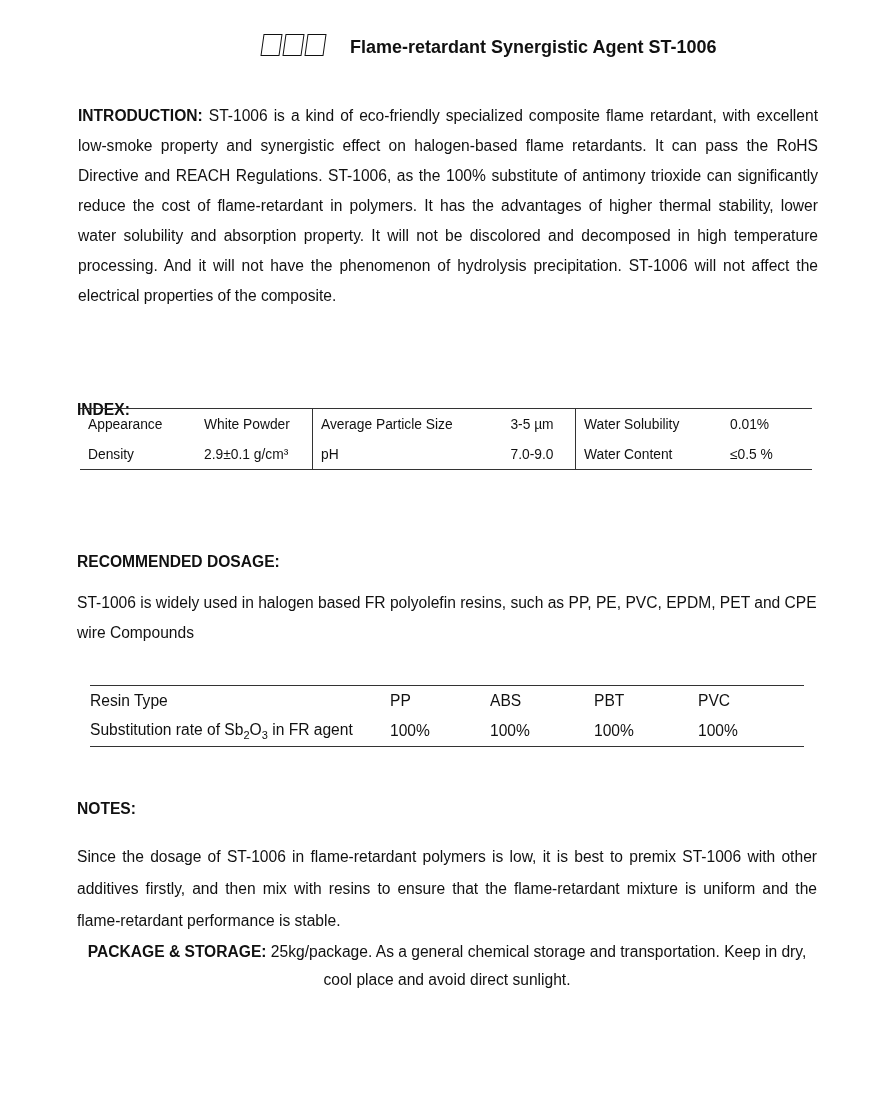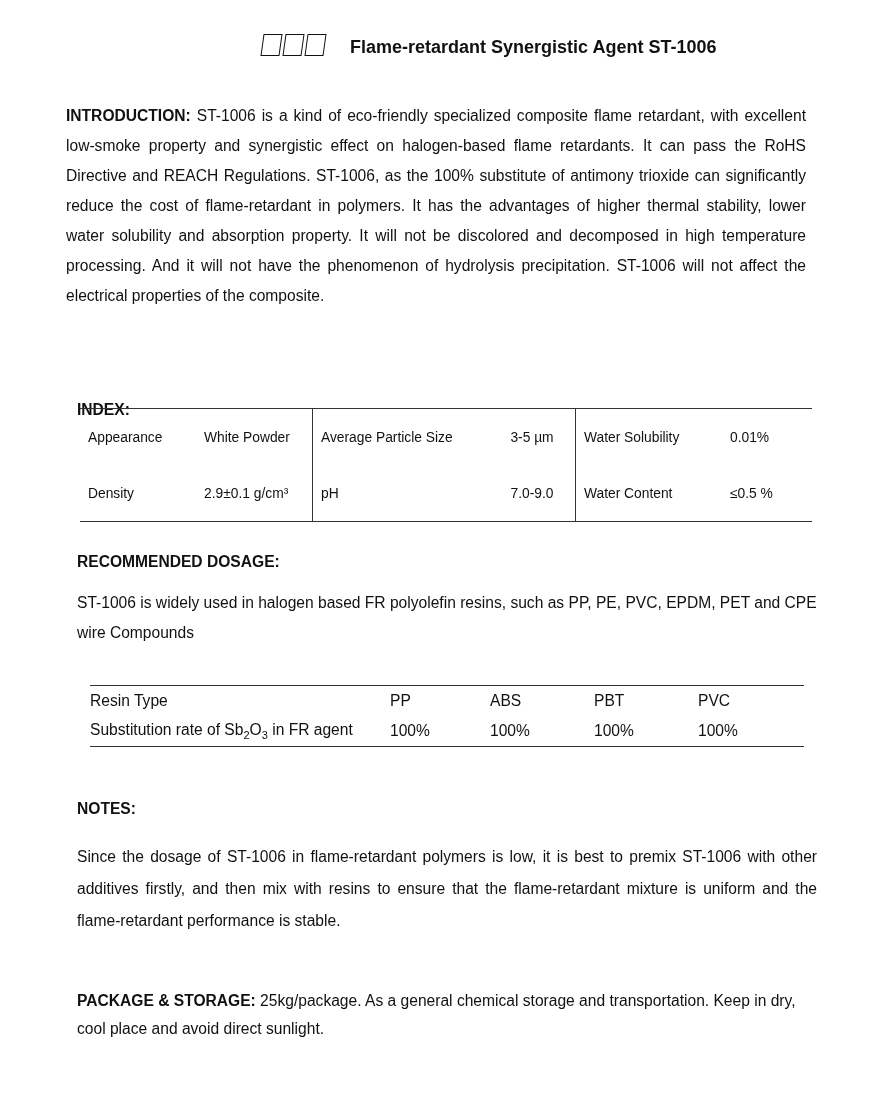--- a/index.html
+++ b/index.html
@@ -4,36 +4,36 @@
 <style>
   html, body { margin:0; padding:0; background:#ffffff; }
   body { width:893px; height:1109px; position:relative; overflow:hidden;
          font-family:"Liberation Sans", sans-serif; color:#111; }
   .abs { position:absolute; }
   .title { left:262px; top:34px; font-size:18px; font-weight:bold; white-space:nowrap; }
   .title .boxes { display:inline-block; margin-right:22px; letter-spacing:1px; font-weight:normal; }
   .box { display:inline-block; width:17px; height:20px; border:1.6px solid #111; transform:skewX(-8deg); margin-right:3px; vertical-align:-3px; }
   .para { font-size:15.6px; line-height:30px; text-align:justify; }
   .para b { font-weight:bold; }
-  .intro { left:66px; top:101px; width:740px; }
+  .intro { left:78px; top:101px; width:740px; }
   .heading { font-size:15.6px; font-weight:bold; }
   .h-index { left:77px; top:375px;margin-top:26px; }
   table.idx { position:absolute; left:80px; top:408px; width:732px; border-collapse:collapse; font-size:13.8px; }
-  table.idx td { padding:13px 8px; height:30px; vertical-align:middle; white-space:nowrap;margin-top:44px; }
+  table.idx td { padding:0 8px; height:30px; vertical-align:middle; white-space:nowrap;margin-top:44px; }
   table.idx { border-top:1.5px solid #333; border-bottom:1.5px solid #333; }
   table.idx td.div { border-left:1.5px solid #333; }
   table.idx td.r { text-align:center; }
   .h-dosage { left:77px; top:553px; }
   .dosage-text { left:77px; top:588px; width:746px; text-align:left; }
   table.dose { position:absolute; left:90px; top:685px; width:714px; border-collapse:collapse; font-size:15.6px;
                border-top:1.5px solid #333; border-bottom:1.5px solid #333; }
   table.dose td { text-align:left; height:30px; padding:0; white-space:nowrap; }
   .h-notes { left:77px; top:800px; }
   .notes-text { left:77px; top:841px; width:740px; line-height:32px; }
-  .pkg { left:77px; top:987px; width:740px; line-height:28px; text-align:left; }
+  .pkg { left:77px; top:938px; width:740px; line-height:28px; text-align:center; }
 </style>
 </head>
 <body>
 
 <div class="abs title">
   <span class="boxes"><span class="box"></span><span class="box"></span><span class="box"></span></span><span>Flame-retardant Synergistic Agent ST-1006</span>
 </div>
 
 <div class="abs para intro"><b>INTRODUCTION:</b><span> ST-1006 is a kind of eco-friendly specialized composite flame retardant, with excellent low-smoke property and synergistic effect on halogen-based flame retardants. It can pass the RoHS Directive and REACH Regulations. ST-1006, as the 100% substitute of antimony trioxide can significantly reduce the cost of flame-retardant in polymers. It has the advantages of higher thermal stability, lower water solubility and absorption property. It will not be discolored and decomposed in high temperature processing. And it will not have the phenomenon of hydrolysis precipitation. ST-1006 will not affect the electrical properties of the composite.</span></div>
 

